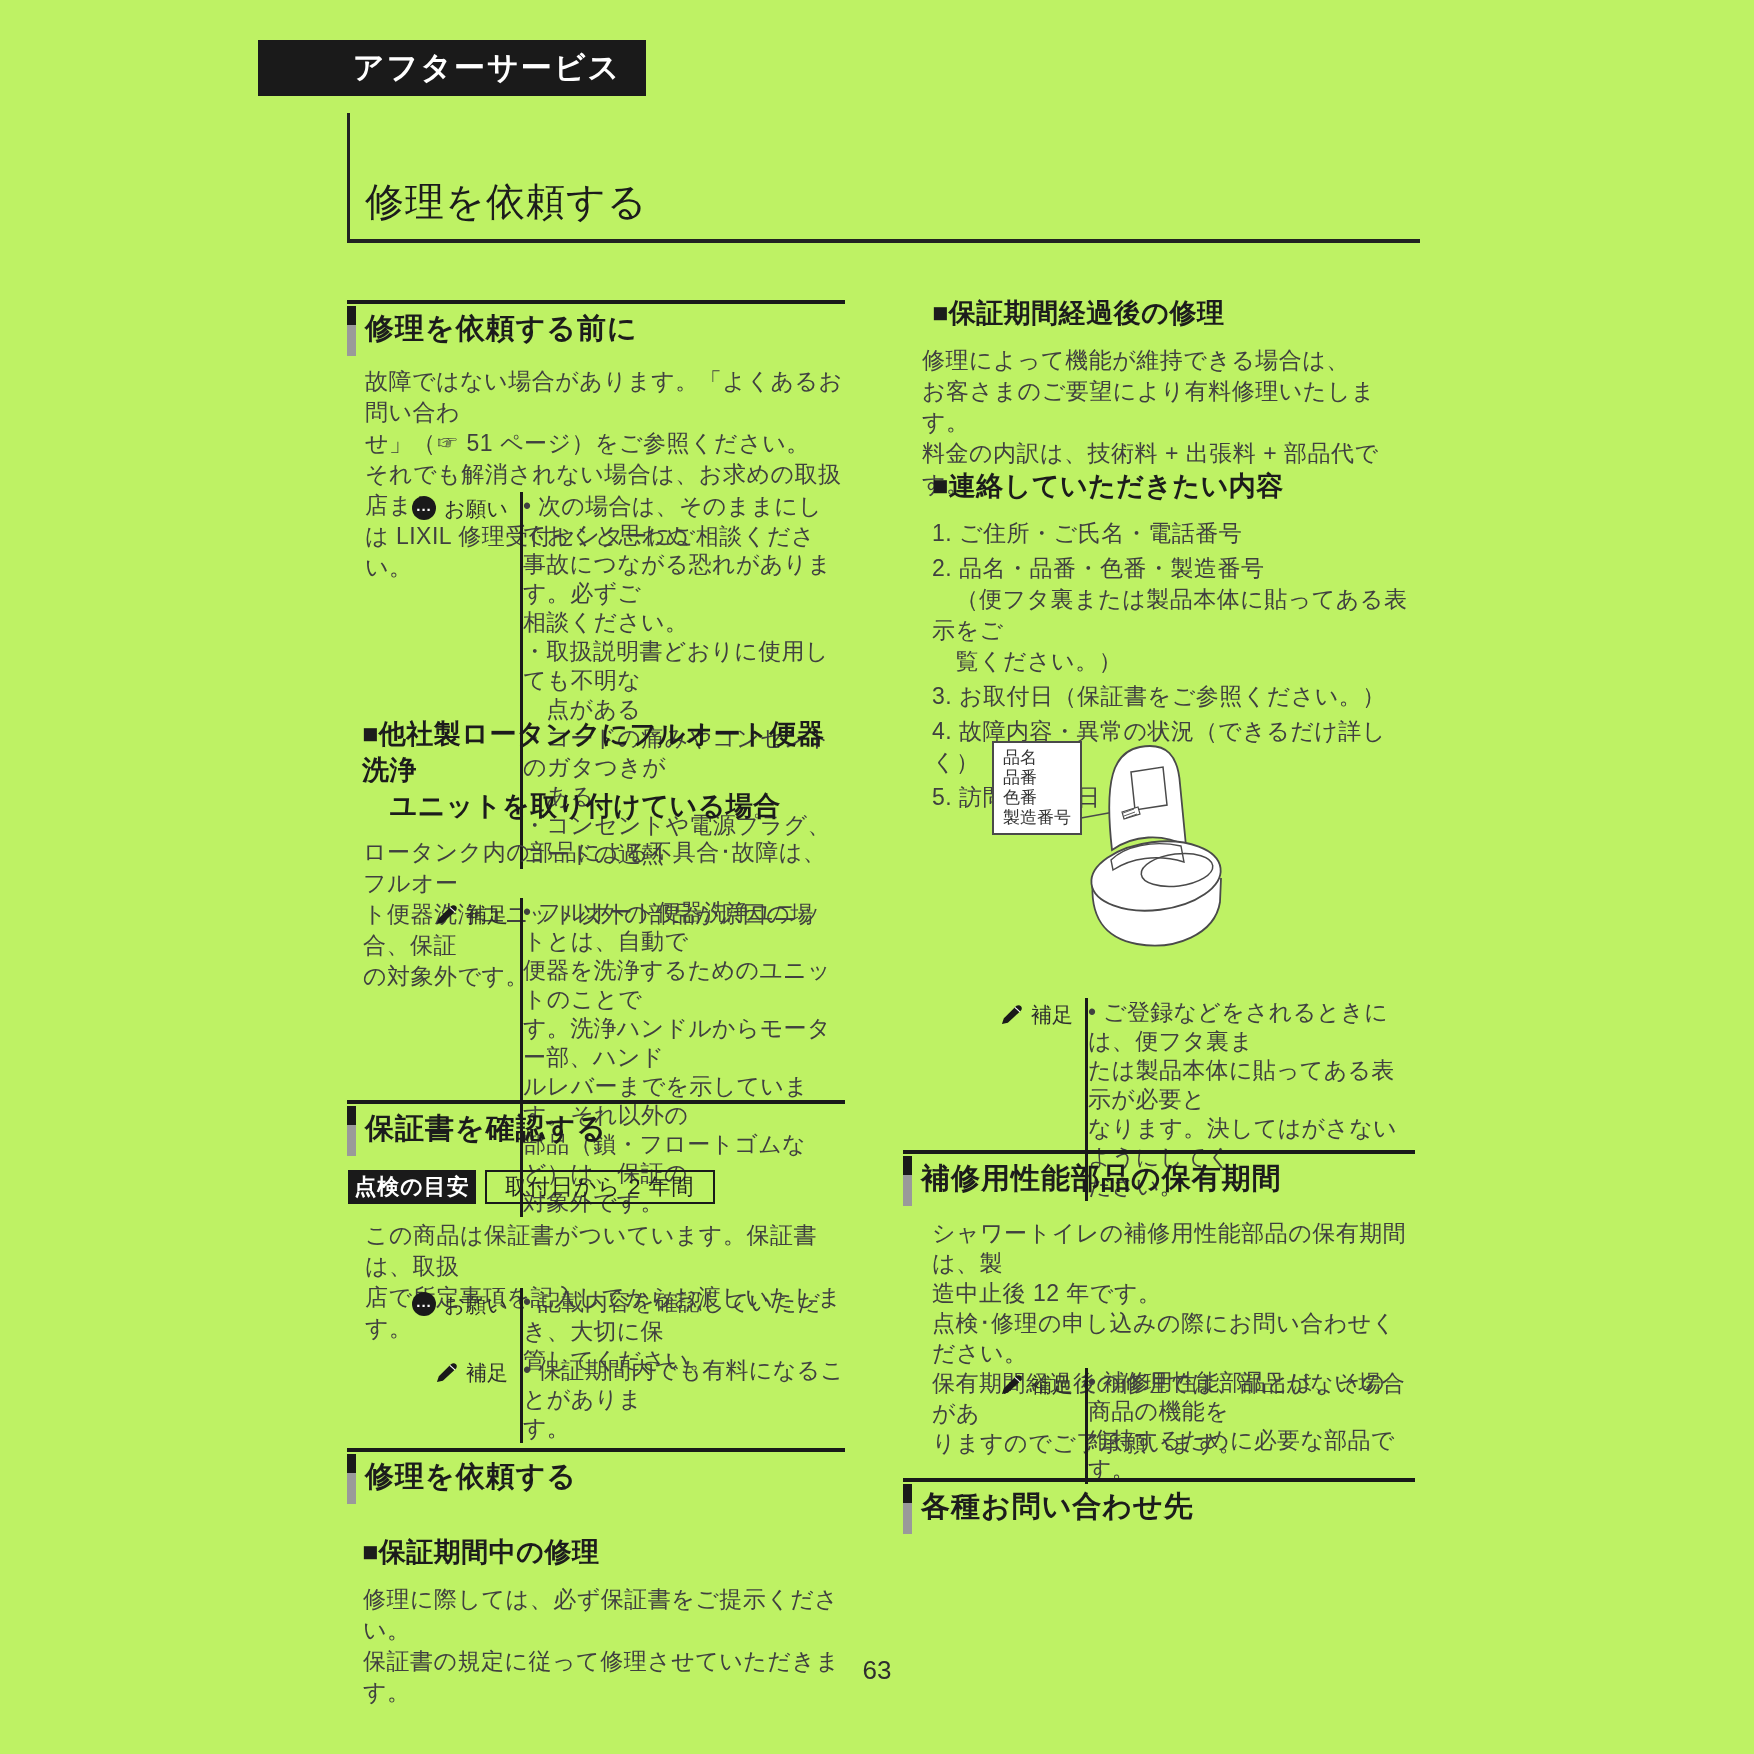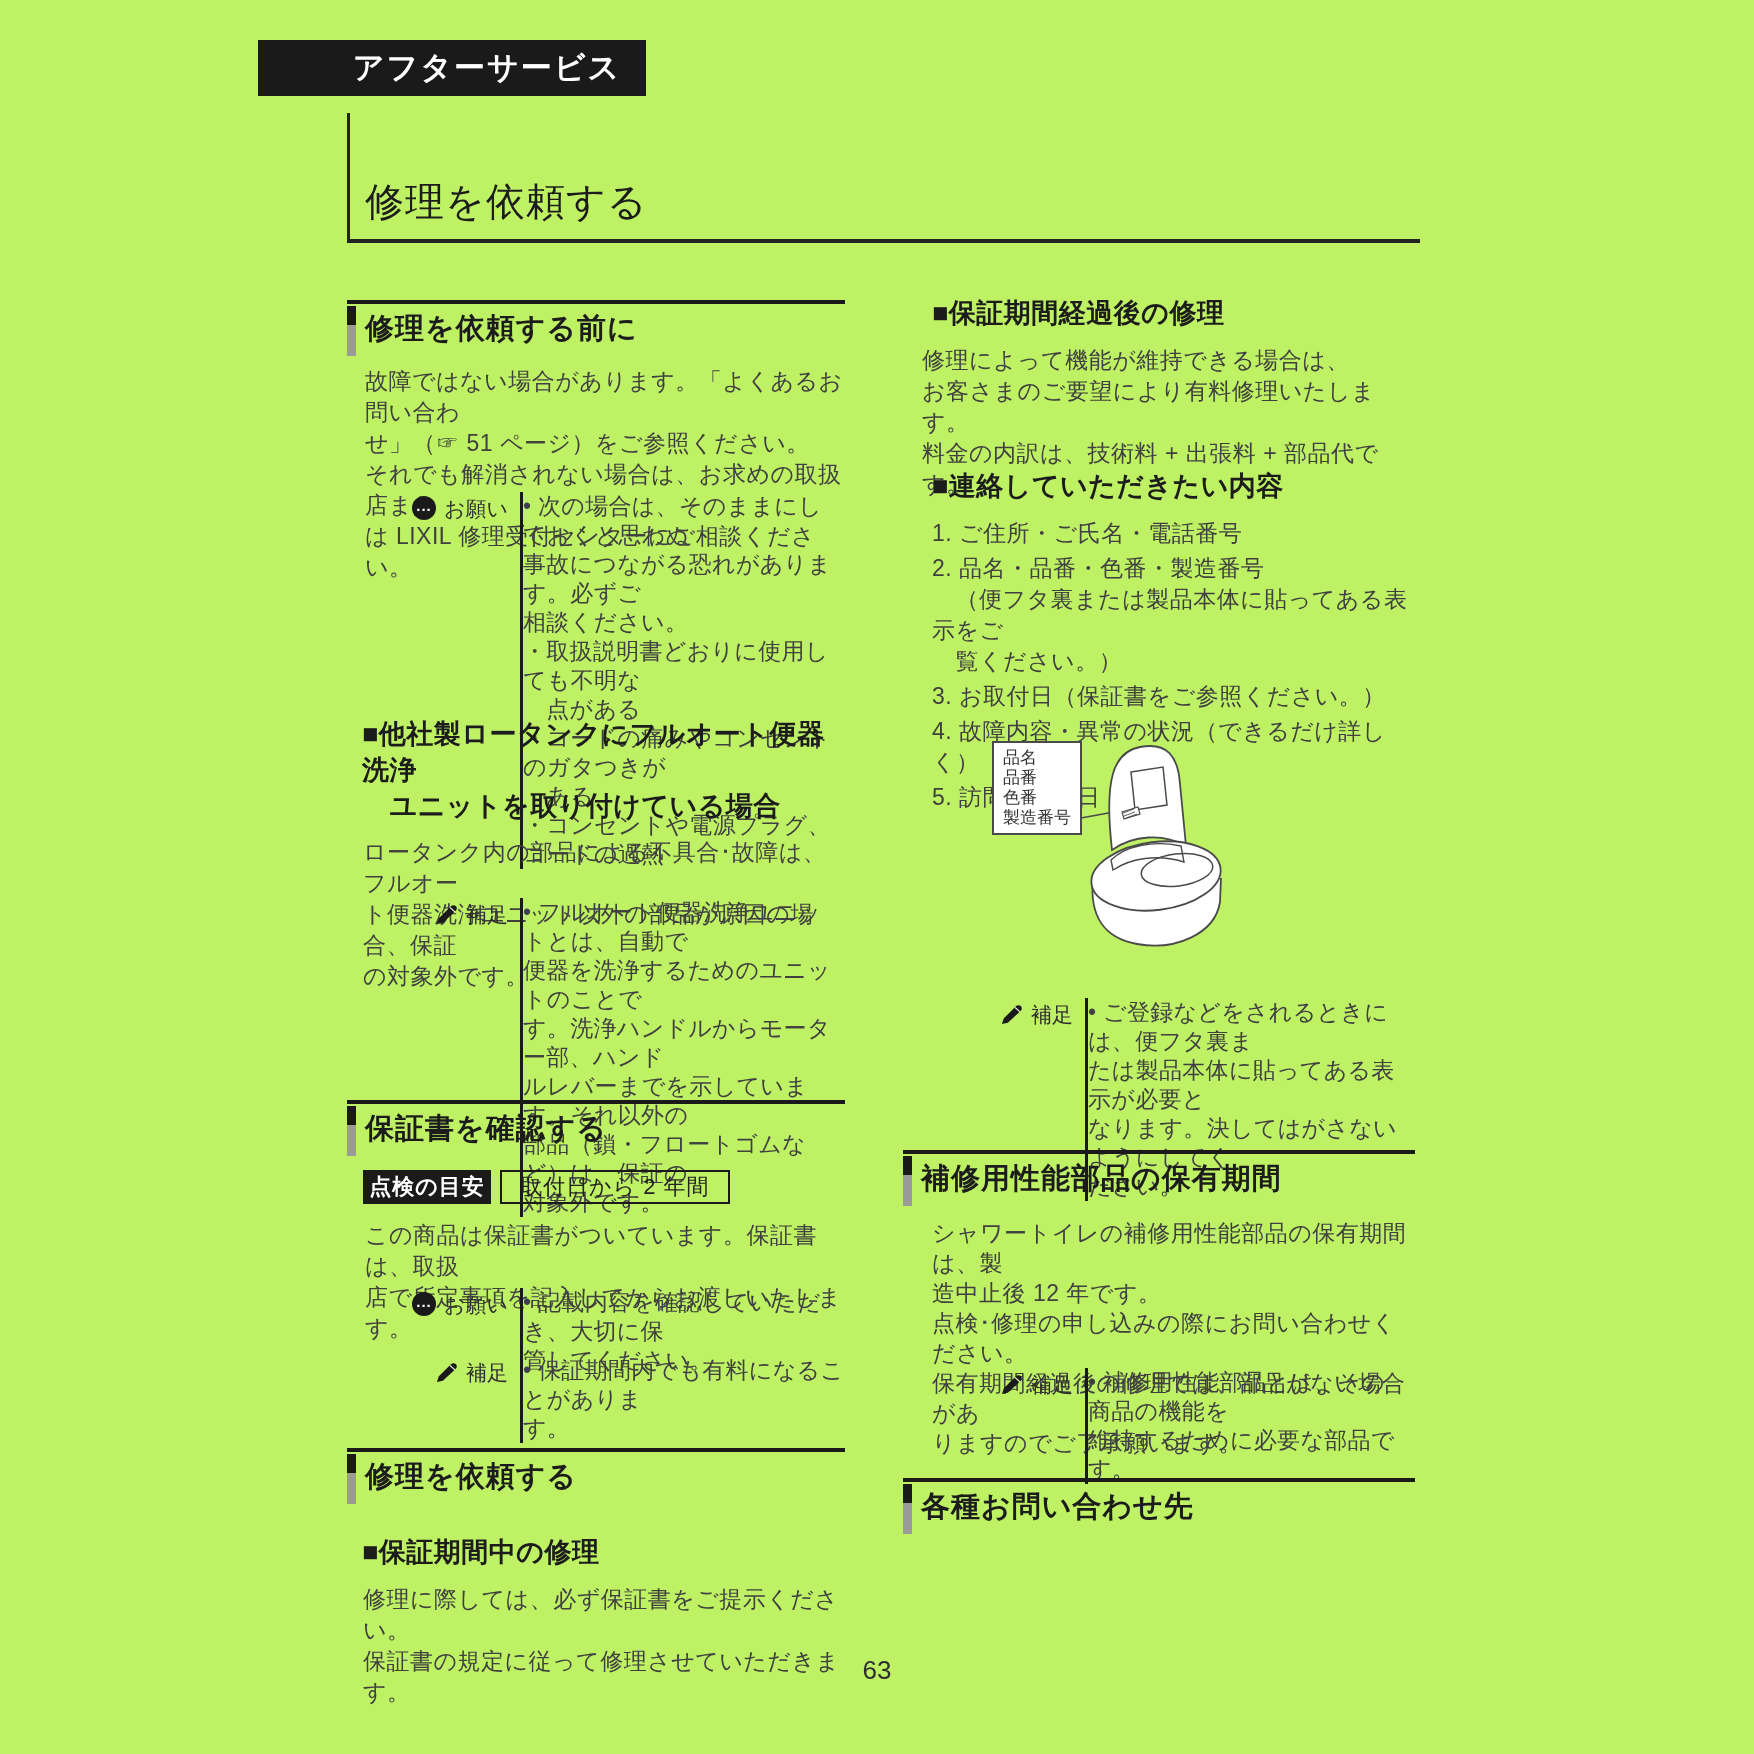--- a/index.html
+++ b/index.html
@@ -137,21 +137,21 @@
 ルレバーまでを示しています。それ以外の
 部品（鎖・フロートゴムなど）は、保証の
 対象外です。</div>
   </div>
 
   <div class="abs sec" style="left:347px; top:1100px; width:498px;">
     <div class="sec-head">
       <div class="sec-bar"></div>
       <div class="sec-title">保証書を確認する</div>
     </div>
-    <div class="badge-row" style="margin:14px 0 0 16px;">
+    <div class="badge-row" style="margin:14px 0 0 1px;">
       <div class="badge-black">点検の目安</div>
       <div class="badge-box">取付日から 2 年間</div>
     </div>
     <div class="body-txt" style="margin:16px 0 0 18px;">この商品は保証書がついています。保証書は、取扱
 店で所定事項を記入してからお渡しいたします。</div>
   </div>
 
   <div class="abs note" style="left:412px; top:1288px; width:433px;">
     <div class="note-label" style="width:96px;">
       <div class="icon-onegai">

